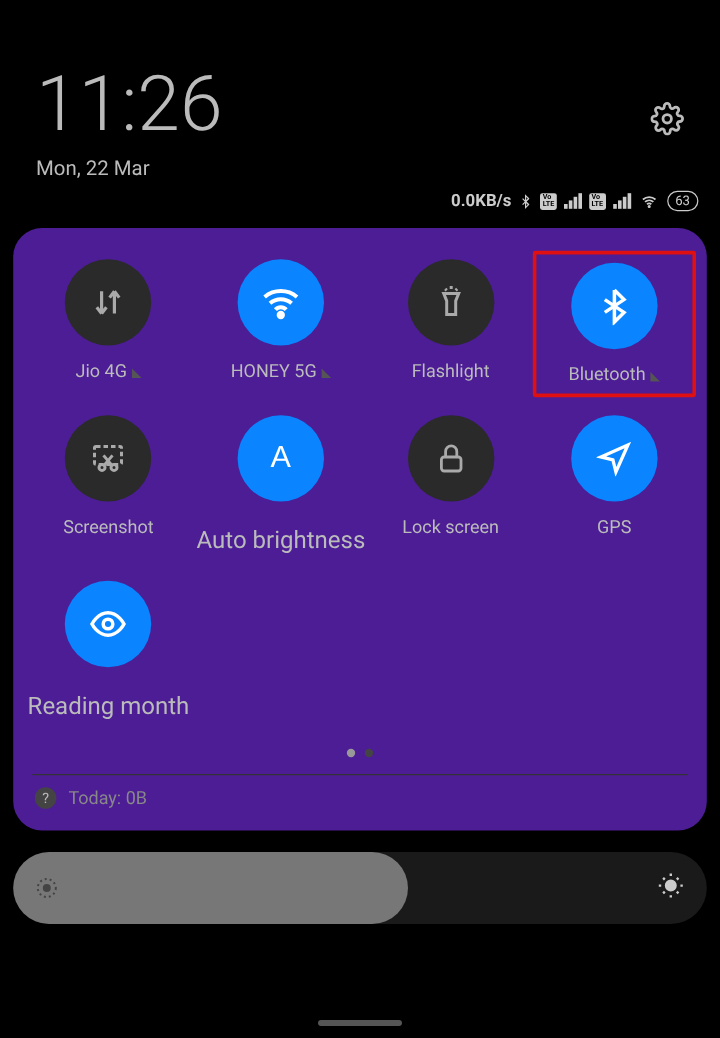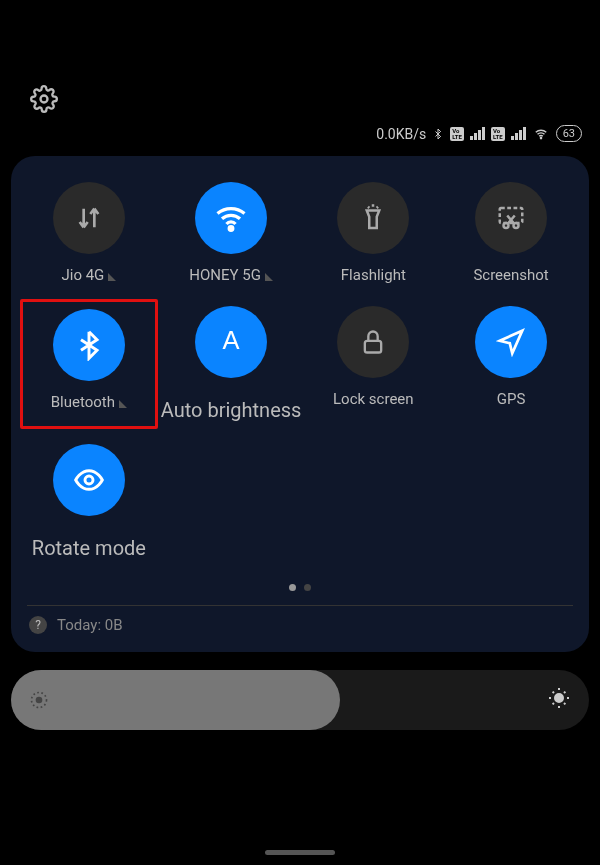--- a/index.html
+++ b/index.html
@@ -34,25 +34,25 @@
     .status-bar {
       display: flex;
       justify-content: flex-end;
       align-items: center;
       gap: 6px;
       padding: 0 18px 10px 0;
       font-size: 14px;
       color: #ccc;
       margin-top: -2px;
     }
-    .status-bar .speed { font-weight: 400; }
+    .status-bar .speed { font-weight: 700; }
     .status-bar svg { flex-shrink: 0; }
     .panel {
       margin: 4px 11px 0 11px;
-      background: #0f172a;
+      background: #4c1d95;
       border-radius: 24px;
       padding: 22px 12px 18px 12px;
     }
     .tiles {
       display: grid;
       grid-template-columns: repeat(4, 1fr);
       gap: 14px 6px;
     }
     .tile {
       display: flex;
@@ -185,20 +185,24 @@
       padding: 1px 6px;
       font-size: 11px;
       color: #ccc;
       font-weight: 400;
     }
   </style>
 </head>
 <body>
 
 <div class="header">
+  <div class="time-block">
+    <div class="time">11:26</div>
+    <div class="date">Mon, 22 Mar</div>
+  </div>
   <div class="settings-icon">
     <svg width="28" height="28" viewBox="0 0 24 24" fill="none" stroke="#bbb" stroke-width="2">
       <circle cx="12" cy="12" r="3"></circle>
       <path d="M19.4 15a1.65 1.65 0 0 0 .33 1.82l.06.06a2 2 0 1 1-2.83 2.83l-.06-.06a1.65 1.65 0 0 0-1.82-.33 1.65 1.65 0 0 0-1 1.51V21a2 2 0 0 1-4 0v-.09a1.65 1.65 0 0 0-1-1.51 1.65 1.65 0 0 0-1.82.33l-.06.06a2 2 0 1 1-2.83-2.83l.06-.06a1.65 1.65 0 0 0 .33-1.82 1.65 1.65 0 0 0-1.51-1H3a2 2 0 0 1 0-4h.09a1.65 1.65 0 0 0 1.51-1 1.65 1.65 0 0 0-.33-1.82l-.06-.06a2 2 0 1 1 2.83-2.83l.06.06a1.65 1.65 0 0 0 1.82.33h0a1.65 1.65 0 0 0 1-1.51V3a2 2 0 0 1 4 0v.09a1.65 1.65 0 0 0 1 1.51h0a1.65 1.65 0 0 0 1.82-.33l.06-.06a2 2 0 1 1 2.83 2.83l-.06.06a1.65 1.65 0 0 0-.33 1.82v0a1.65 1.65 0 0 0 1.51 1H21a2 2 0 0 1 0 4h-.09a1.65 1.65 0 0 0-1.51 1z"></path>
     </svg>
   </div>
 </div>
 
 <div class="status-bar">
   <span class="speed">0.0KB/s</span>
@@ -270,44 +274,44 @@
       <div class="tile-circle off">
         <svg width="30" height="30" viewBox="0 0 24 24" fill="none" stroke="#aaa" stroke-width="2">
           <path d="M7 6h10l-2 5v9h-6v-9L7 6z"></path>
             <path d="M12 3V1M8 3l1 1M16 3l-1 1"></path>
         </svg>
       </div>
       <div class="tile-label">Flashlight</div>
     </div>
 
 
+    <div class="tile highlight">
+      <div class="tile-circle on">
+        <svg width="32" height="32" viewBox="0 0 24 24" fill="none" stroke="#fff" stroke-width="2.2">
+          <path d="M12 2v20l6-6-12-8m0 8l12-8-6-6"></path>
+        </svg>
+      </div>
+      <div class="tile-label">
+          <span>Bluetooth</span>
+          <span class="chev"></span>
+        </div>
+    </div>
+
     <div class="tile">
       <div class="tile-circle off">
         <svg width="30" height="30" viewBox="0 0 24 24" fill="none" stroke="#aaa" stroke-width="2">
           <rect x="3" y="4" width="18" height="12" rx="1" stroke-dasharray="3 2"></rect>
           <circle cx="8" cy="18" r="2"></circle>
             <circle cx="16" cy="18" r="2"></circle>
           <path d="M9.5 16.5L15 10M14.5 16.5L9 10"></path>
         </svg>
       </div>
       <div class="tile-label">Screenshot</div>
     </div>
 
-    <div class="tile highlight">
-      <div class="tile-circle on">
-        <svg width="32" height="32" viewBox="0 0 24 24" fill="none" stroke="#fff" stroke-width="2.2">
-          <path d="M12 2v20l6-6-12-8m0 8l12-8-6-6"></path>
-        </svg>
-      </div>
-      <div class="tile-label">
-          <span>Bluetooth</span>
-          <span class="chev"></span>
-        </div>
-    </div>
-
     <div class="tile">
       <div class="tile-circle on">
         <svg width="34" height="34" viewBox="0 0 24 24">
           <text x="12" y="17" text-anchor="middle" fill="#fff" font-size="18" font-family="sans-serif">A</text>
         </svg>
       </div>
       <div class="tile-label small">Auto brightness</div>
     </div>
 
 
@@ -331,21 +335,21 @@
     </div>
 
 
     <div class="tile">
       <div class="tile-circle on">
         <svg width="32" height="32" viewBox="0 0 24 24" fill="none" stroke="#fff" stroke-width="2.2">
           <path d="M2 12s3.5-7 10-7 10 7 10 7-3.5 7-10 7S2 12 2 12z"></path>
             <circle cx="12" cy="12" r="3"></circle>
         </svg>
       </div>
-      <div class="tile-label small">Rotate mode</div>
+      <div class="tile-label small">Reading month</div>
     </div>
 
   </div>
 
   <div class="dots">
     <div class="dot active"></div>
     <div class="dot inactive"></div>
   </div>
 
   <div class="divider"></div>

